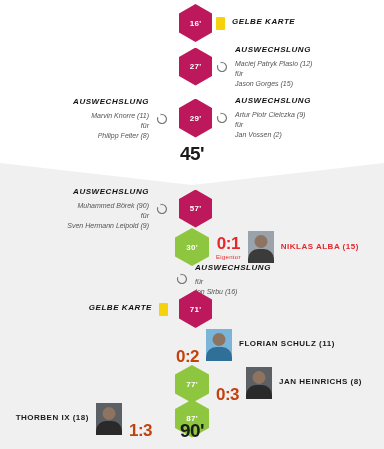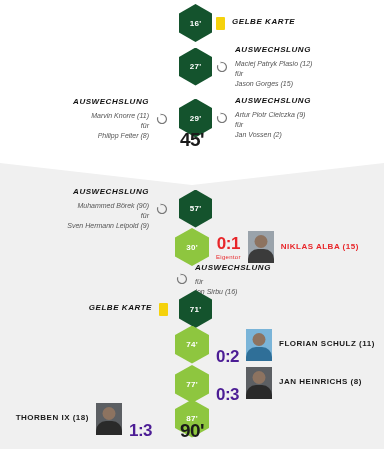--- a/index.html
+++ b/index.html
@@ -61,21 +61,21 @@
   }
 
   
   .hex {
     width: 34px; height: 38px;
     clip-path: polygon(50% 0%, 100% 25%, 100% 75%, 50% 100%, 0% 75%, 0% 25%);
     display: flex; align-items: center; justify-content: center;
     font-size: 8px; font-weight: bold; color: #ffffff;
     letter-spacing: 0.3px;
   }
-  .hex.dark { background: #14532d; margin-left: 7px; }
+  .hex.dark { background: #be185d; margin-left: 7px; }
   .hex.green { background: #8ec63f; }
 
   
   .evt { font-size: 7px; line-height: 1.45; color: #333; font-style: italic; }
   .evt.r-align { text-align: right; }
   .evt.l-align { text-align: left; }
   .evt-title {
     font-size: 8px; font-weight: bold; color: #111;
     letter-spacing: 0.55px; margin-bottom: 3px;
   }
@@ -89,21 +89,21 @@
     flex: 0 0 9px;
   }
   .icon-sub { flex: 0 0 12px; width: 12px; height: 12px; }
 
   
   .score {
     font-size: 17px; font-weight: bold; letter-spacing: -0.5px;
     line-height: 1;
   }
   .score.red { color: #e8262a; }
-  .score.dark { color: #4c1d95; margin-top: 24px; }
+  .score.dark { color: #c2410c; margin-top: 24px; }
   .score-sub {
     font-size: 6px; color: #e8262a; margin-top: 2px;
     letter-spacing: 0.3px;
   }
   .scorer-name {
     font-size: 8px; font-weight: bold; letter-spacing: 0.5px;
     line-height: 1.35;
   }
   .scorer-name.red { color: #e8262a; }
   .scorer-name.dark { color: #1a1a1a; }
@@ -218,21 +218,21 @@
           <path d="M6 1.5 A4.5 4.5 0 1 1 1.8 4.3" fill="none" stroke="#777" stroke-width="1.2"></path>
           <path d="M4.6 0.6 L6.4 1.6 L4.6 2.6 Z" fill="#777"></path>
         </svg>
       </div>
       <div class="col-mid">
         <div class="hex dark">29'</div>
       </div>
       <div class="col-right"></div>
     </div>
 
-    <div class="half-mark" style="top:129px;">45'</div>
+    <div class="half-mark" style="top:143px;">45'</div>
 
     <div class="row" style="top:186px;">
       <div class="col-left">
         <div class="evt r-align">
           <div class="evt-title">AUSWECHSLUNG</div>
           <div class="evt-line">Muhammed Börek (90)</div>
           <div class="evt-line">für</div>
           <div class="evt-line">Sven Hermann Leipold (9)</div>
         </div>
         <svg class="icon-sub" viewBox="0 0 12 12">
@@ -287,23 +287,20 @@
         <div class="icon-card"></div>
       </div>
       <div class="col-mid">
         <div class="hex dark">71'</div>
       </div>
       <div class="col-right"></div>
     </div>
 
     <div class="row" style="top:324px;">
       <div class="col-left"></div>
-      <div class="col-mid">
-        <div class="hex green">74'</div>
-      </div>
       <div class="col-right">
         <div class="score dark">0:2</div>
         <div class="avatar blue">
           <div class="head"></div>
           <div class="body"></div>
         </div>
         <div class="scorer-name dark">FLORIAN SCHULZ (11)</div>
       </div>
     </div>
 

